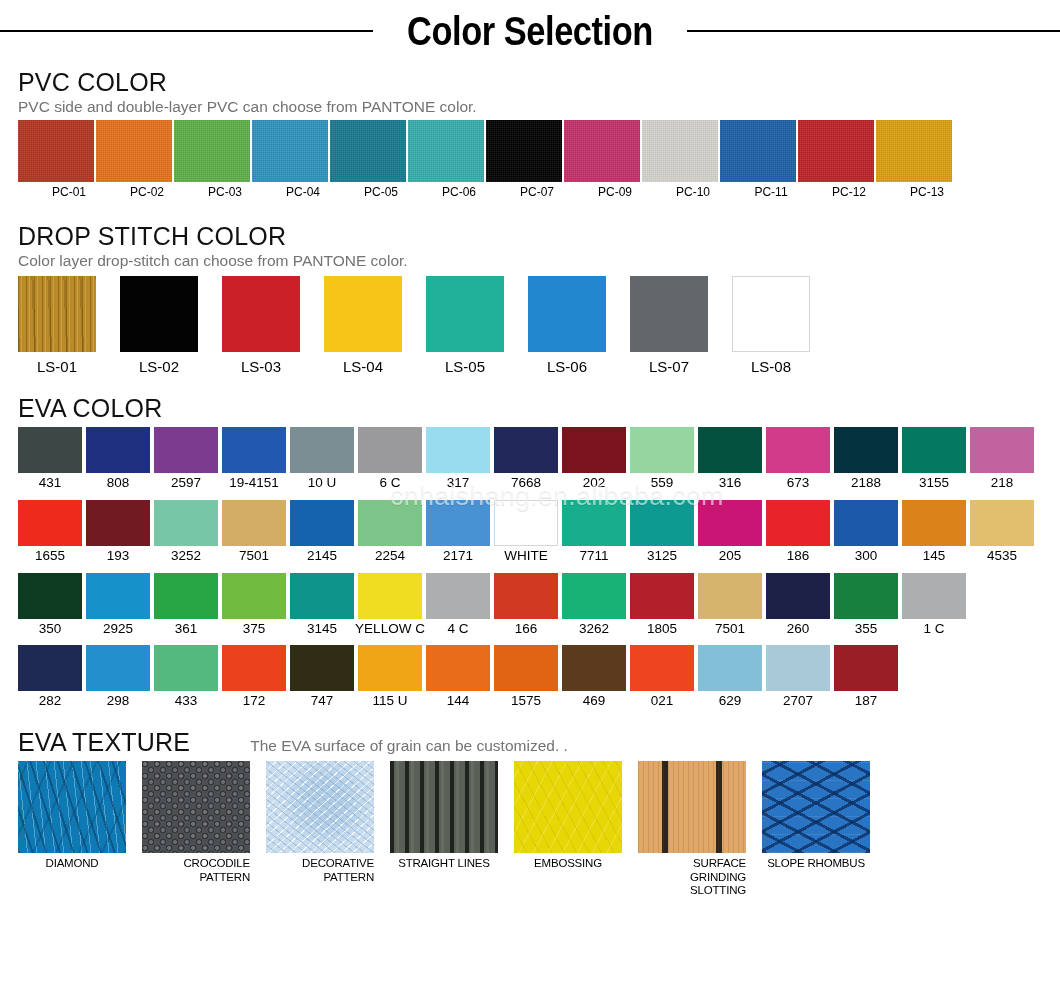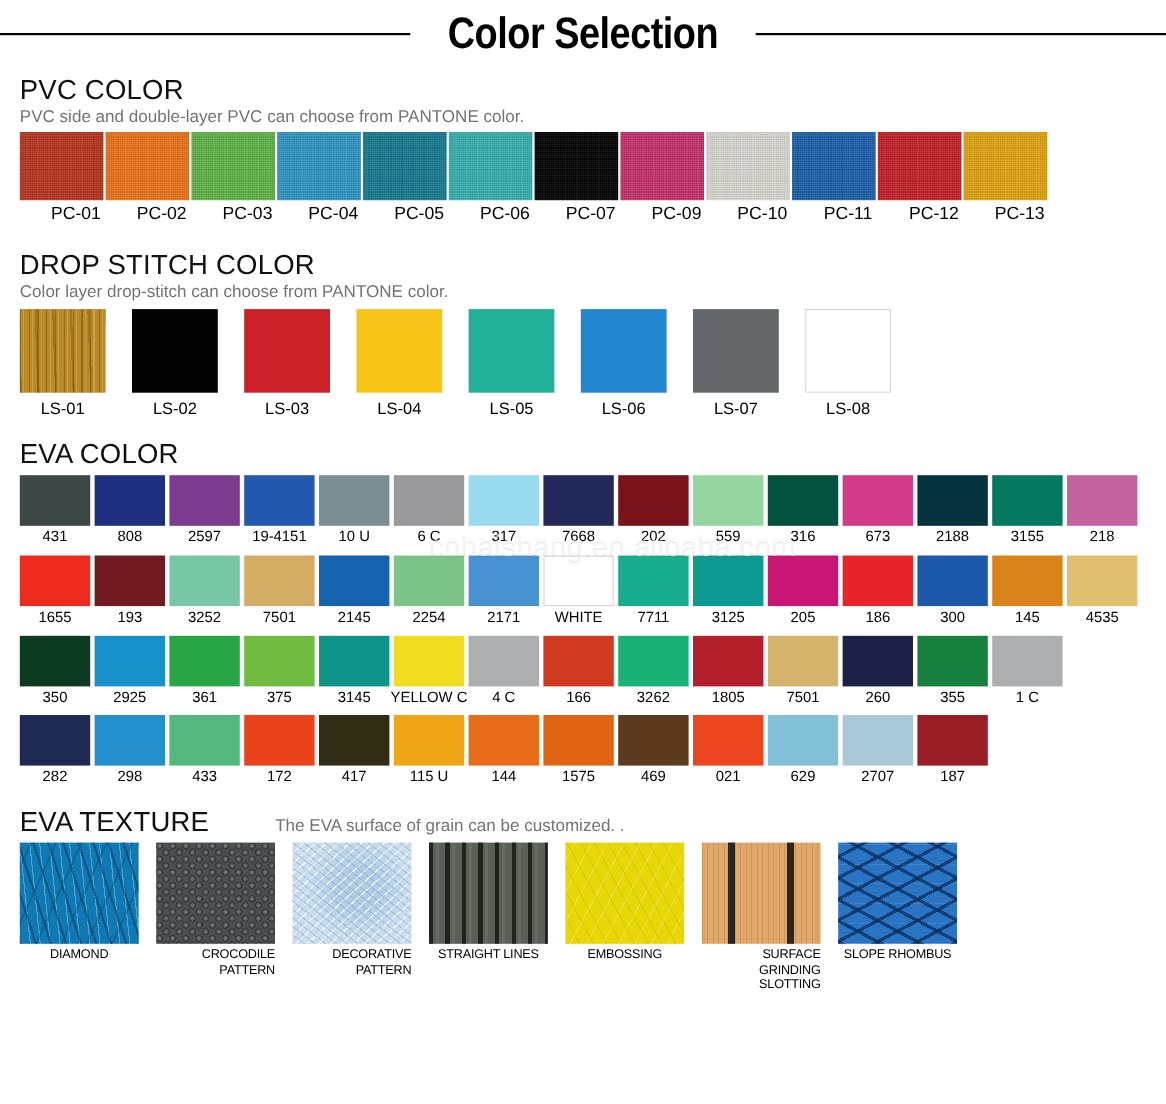--- a/index.html
+++ b/index.html
@@ -84,21 +84,21 @@
 
   
   .pvc-row { margin-top: 4px; gap: 2px; }
   .pvc-row .swatch-cell { width: 76px; }
   .pvc-row .swatch {
     height: 62px;
     background-image:
       repeating-linear-gradient(0deg, rgba(255,255,255,.06) 0 1px, rgba(0,0,0,.05) 1px 2px),
       repeating-linear-gradient(90deg, rgba(255,255,255,.05) 0 1px, rgba(0,0,0,.04) 1px 2px);
   }
-  .pvc-row .swatch-label { font-size: 16px; margin-left: 26px; }
+  .pvc-row .swatch-label { font-size: 12px; margin-left: 26px; }
 
   
   .ls-row { margin-top: 5px; gap: 24px; }
   .ls-row .swatch-cell { width: 78px; }
   .ls-row .swatch { height: 76px; }
   .ls-row .swatch-label { font-size: 15px; margin-top: 6px; }
 
   
   .eva-row { margin-top: 4px; gap: 4px; }
   .eva-row .swatch-cell { width: 64px; }
@@ -500,21 +500,21 @@
         <div class="swatch-cell">
           <div class="swatch" style="background-color: rgb(84, 185, 127);"></div>
           <div class="swatch-label">433</div>
         </div>
         <div class="swatch-cell">
           <div class="swatch" style="background-color: rgb(234, 67, 28);"></div>
           <div class="swatch-label">172</div>
         </div>
         <div class="swatch-cell">
           <div class="swatch" style="background-color: rgb(49, 45, 20);"></div>
-          <div class="swatch-label">417</div>
+          <div class="swatch-label">747</div>
         </div>
         <div class="swatch-cell">
           <div class="swatch" style="background-color: rgb(239, 165, 22);"></div>
           <div class="swatch-label">115 U</div>
         </div>
         <div class="swatch-cell">
           <div class="swatch" style="background-color: rgb(233, 108, 27);"></div>
           <div class="swatch-label">144</div>
         </div>
         <div class="swatch-cell">

